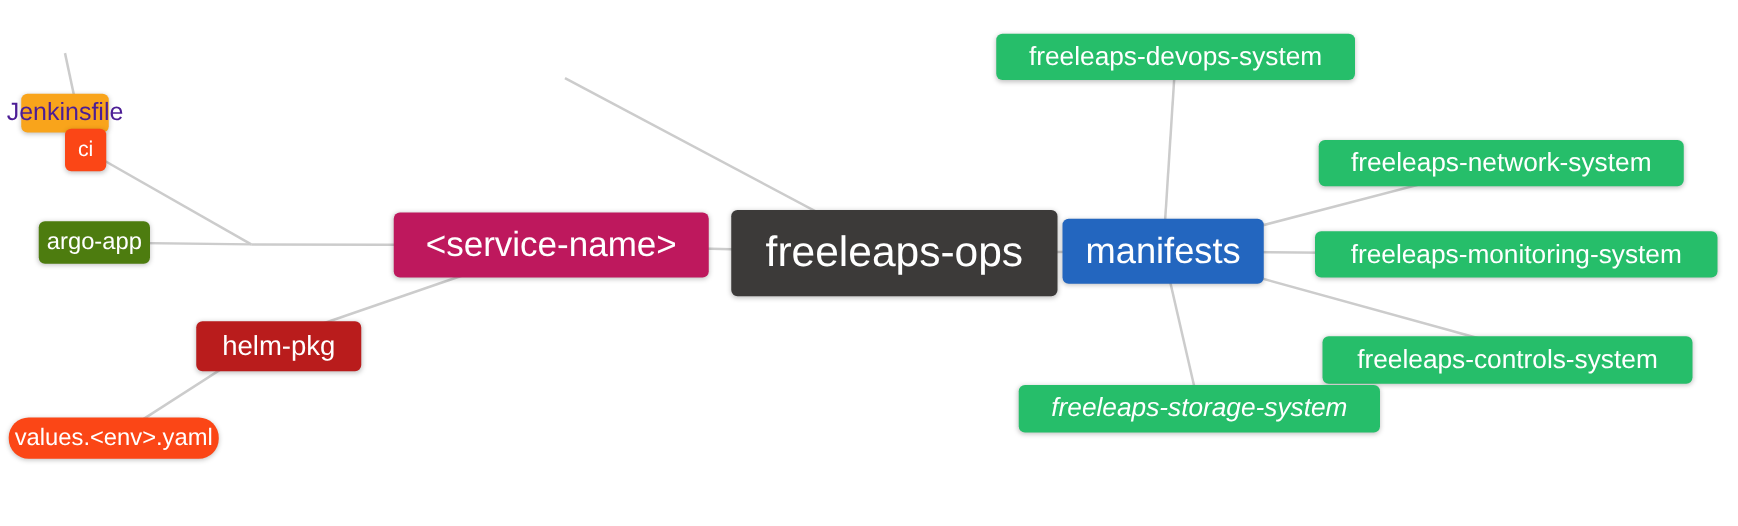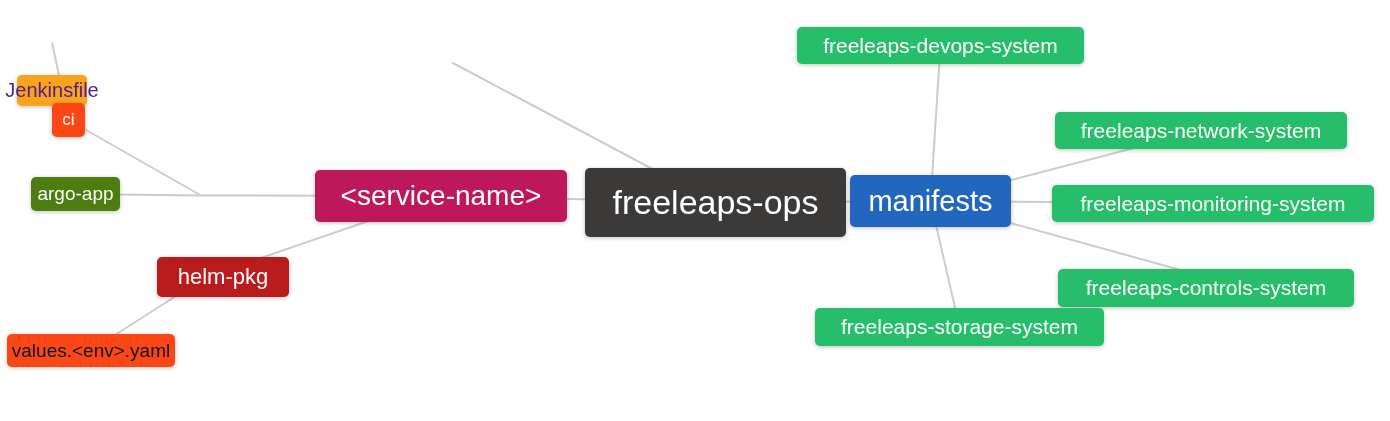--- a/index.html
+++ b/index.html
@@ -56,22 +56,22 @@
       <line x1="930.5" y1="201" x2="1201" y2="130.5" stroke="#CCCCCC" stroke-width="2"></line>
       <line x1="930.5" y1="201" x2="1213" y2="203.5" stroke="#CCCCCC" stroke-width="2"></line>
       <line x1="930.5" y1="201" x2="1206" y2="277" stroke="#CCCCCC" stroke-width="2"></line>
       <line x1="930.5" y1="201" x2="959.5" y2="327" stroke="#CCCCCC" stroke-width="2"></line>
     </svg>
 
 <div class="node" style="left: 17px; top: 27px; width: 70px; height: 31px; font-size: 20px; background: rgb(249, 164, 27); color: #4c1d95; margin-top: 48px;">Jenkinsfile</div>
     <div class="node" style="left: 52px; top: 103px; width: 33px; height: 34px; font-size: 17px; background: rgb(251, 70, 22); color: rgb(255, 255, 255);">ci</div>
     <div class="node" style="left: 31px; top: 177px; width: 89px; height: 34px; font-size: 19px; background: #4d7c0f; color: rgb(255, 255, 255);">argo-app</div>
     <div class="node" style="left: 157px; top: 257px; width: 132px; height: 40px; font-size: 22px; background: #b91c1c; color: rgb(255, 255, 255);">helm-pkg</div>
-    <div class="node" style="left: 7px; top: 334px; width: 168px; height: 33px; font-size: 19px; background: rgb(251, 70, 22); color: #0f172a;">values.&lt;env&gt;.yaml</div>
+    <div class="node" style="left: 7px; top: 334px; width: 168px; height: 33px; font-size: 19px; background: rgb(251, 70, 22); color: #ffffff; border-radius: 16px;">values.&lt;env&gt;.yaml</div>
     <div class="node" style="left: 315px; top: 170px; width: 252px; height: 52px; font-size: 28px; background: #be185d; color: rgb(255, 255, 255);">&lt;service-name&gt;</div>
     <div class="node" style="left: 585px; top: 168px; width: 261px; height: 69px; font-size: 34px; background: rgb(60, 58, 57); color: rgb(255, 255, 255);">freeleaps-ops</div>
     <div class="node" style="left: 850px; top: 175px; width: 161px; height: 52px; font-size: 29px; background: rgb(35, 102, 191); color: rgb(255, 255, 255);">manifests</div>
     <div class="node" style="left: 797px; top: 27px; width: 287px; height: 37px; font-size: 21px; background: rgb(38, 190, 106); color: rgb(255, 255, 255); text-align: right;">freeleaps-devops-system</div>
     <div class="node" style="left: 1055px; top: 112px; width: 292px; height: 37px; font-size: 21px; background: rgb(38, 190, 106); color: rgb(255, 255, 255);">freeleaps-network-system</div>
     <div class="node" style="left: 1052px; top: 185px; width: 322px; height: 37px; font-size: 21px; background: rgb(38, 190, 106); color: rgb(255, 255, 255);">freeleaps-monitoring-system</div>
     <div class="node" style="left: 1058px; top: 258px; width: 296px; height: 38px; font-size: 21px; background: rgb(38, 190, 106); color: rgb(255, 255, 255); margin-top: 11px;">freeleaps-controls-system</div>
-    <div class="node" style="left: 815px; top: 308px; width: 289px; height: 38px; font-size: 21px; background: rgb(38, 190, 106); color: rgb(255, 255, 255);">freeleaps-storage-system</div>
+    <div class="node" style="left: 815px; top: 308px; width: 289px; height: 38px; font-size: 21px; background: rgb(38, 190, 106); color: rgb(255, 255, 255); font-style: italic;">freeleaps-storage-system</div>
   </div>
 
 </body></html>

